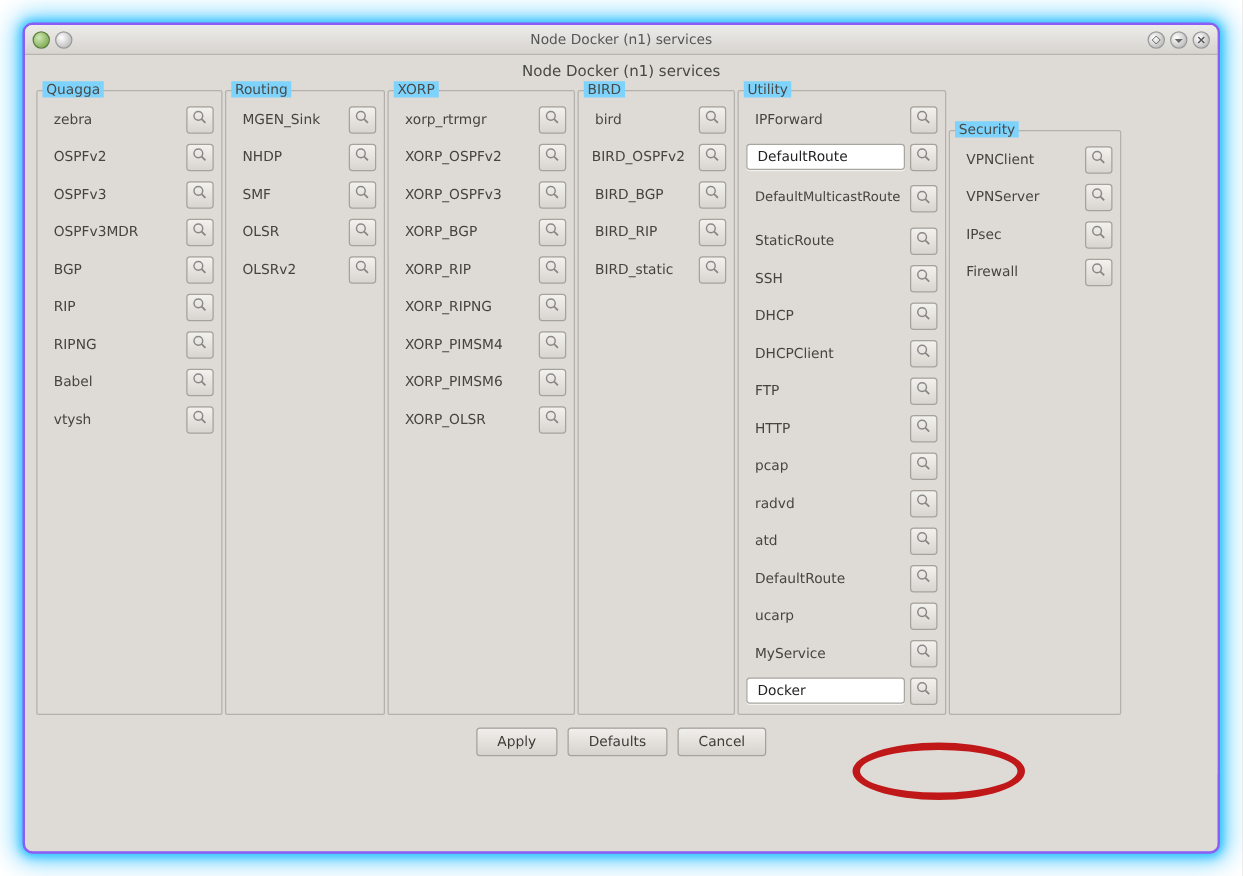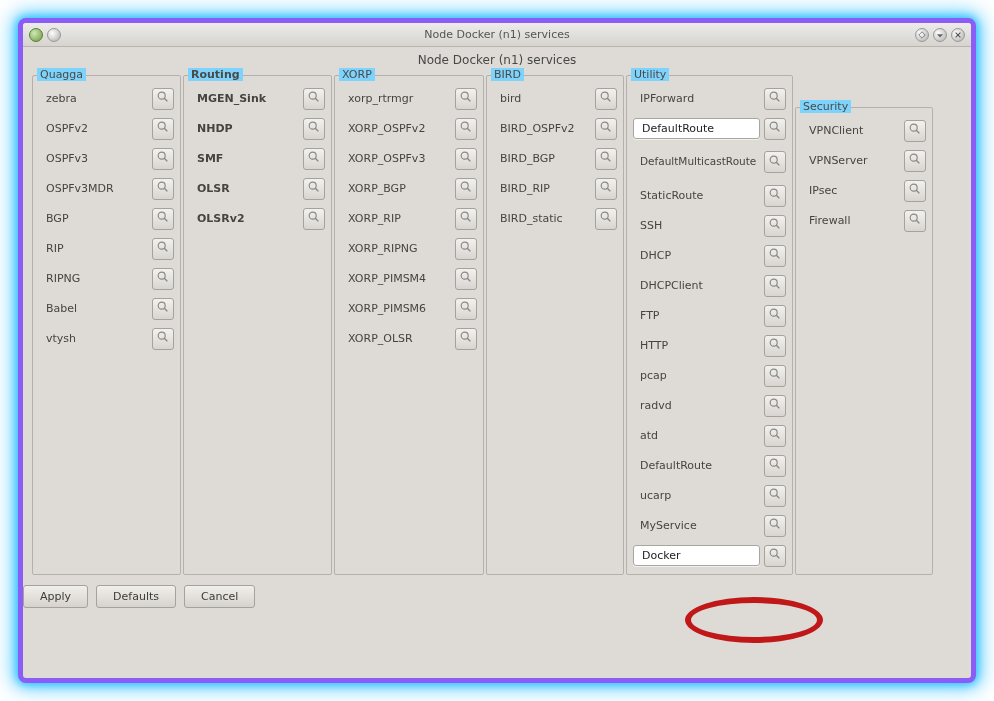--- a/index.html
+++ b/index.html
@@ -13,21 +13,21 @@
     }
     .glow-wrapper {
       position: absolute;
       top: 18px;
       left: 18px;
       right: 18px;
       bottom: 18px;
       border-radius: 8px;
       box-shadow: 0 0 20px 6px rgba(0,180,255,0.55), 0 0 8px 2px rgba(0,180,255,0.7);
       background: #dedbd6;
-      border: 5px solid #8b5cf6;
+      border: 2px solid #8b5cf6;
       overflow: hidden;
     }
     .titlebar {
       height: 24px;
       background: linear-gradient(#ececea, #d7d4cf);
       border-bottom: 1px solid #b8b5b0;
       display: flex;
       align-items: center;
       padding: 0 6px;
       position: relative;
@@ -126,20 +126,21 @@
       background: linear-gradient(#f3f1ed, #d8d5d0);
       border: 1px solid #a5a29c;
       border-radius: 3px;
       display: flex; align-items: center; justify-content: center;
       cursor: pointer;
       flex-shrink: 0;
     }
     .config-btn svg { width: 14px; height: 14px; opacity: 0.65;}
     .footer {
       display: flex;
+      justify-content: center;
       gap: 8px;
       padding: 10px 0 14px;
       background: #dedbd6;
     }
     .footer button {
       font-family: inherit;
       font-size: 11px;
       color: #3d3b37;
       padding: 4px 16px;
       background: linear-gradient(#f1efeb, #d6d3ce);
@@ -149,23 +150,23 @@
     }
     .highlight-ellipse {
       position: absolute;
       border: 6px solid #c01818;
       border-radius: 50%;
       pointer-events: none;
       z-index: 10;
     }
     
     .col-quagga { width: 149px; }
-    .col-routing { width: 149px; font-weight: bold; }
+    .col-routing { width: 128px; }
     .col-xorp { width: 150px; }
-    .col-bird { width: 138px; }
+    .col-bird { width: 126px; }
     .col-utility { width: 167px; }
     .col-security { width: 138px; margin-top: 32px; }
   </style>
 </head>
 <body>
 
 <div class="glow-wrapper">
   <div class="titlebar">
     <div class="tb-left">
       <div class="tb-btn green"></div>

